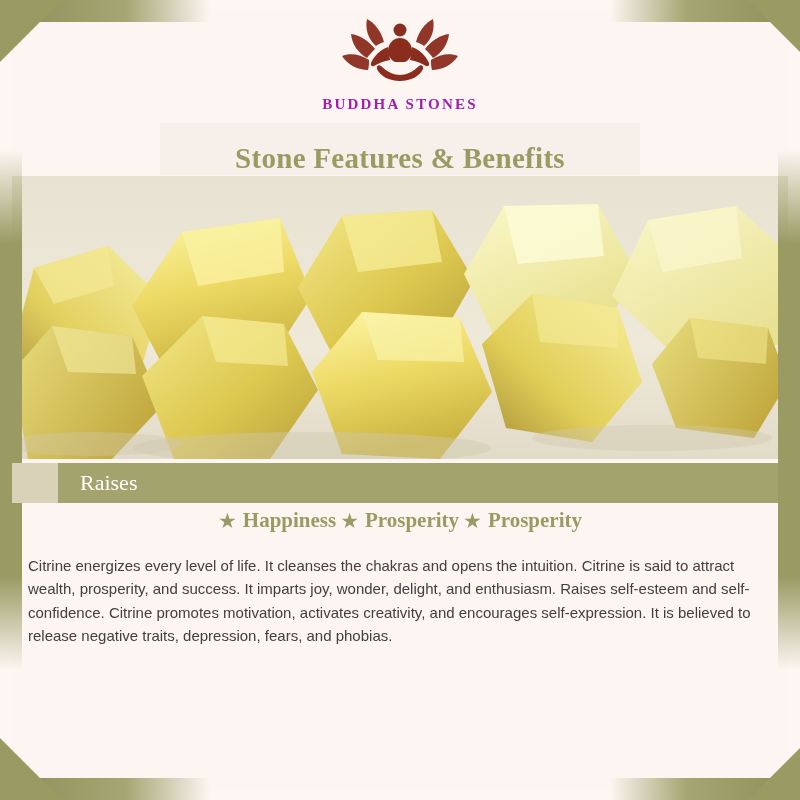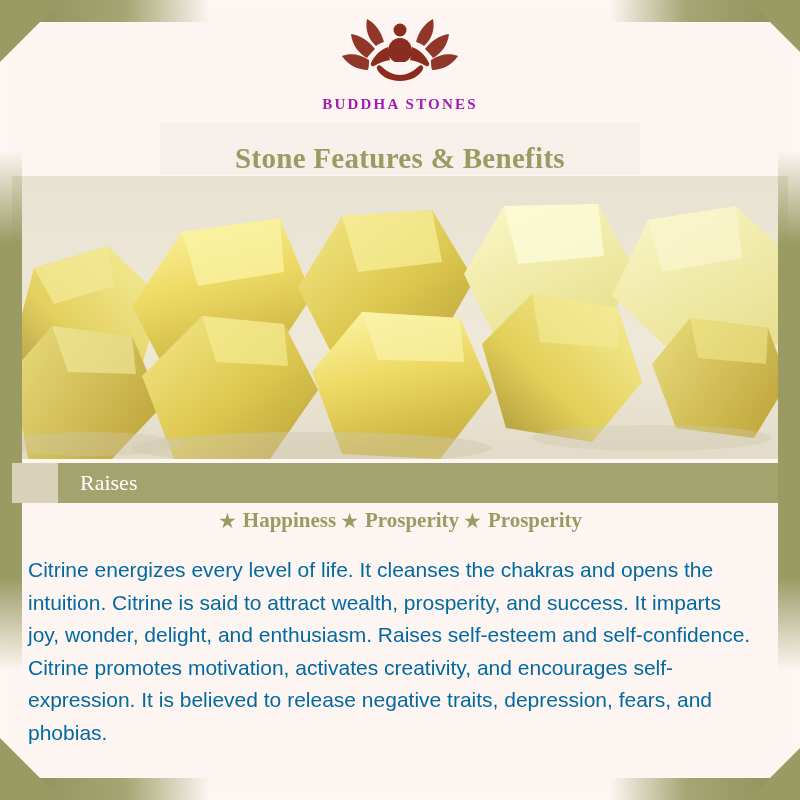--- a/index.html
+++ b/index.html
@@ -207,23 +207,23 @@
     font-weight: bold;
     font-family: "Liberation Serif", serif;
   }
 
   
   .body-text {
     position: absolute;
     top: 554px;
     left: 28px;
     width: 726px;
-    font-size: 21px;
+    font-size: 15px;
     line-height: 1.55;
-    color: #0369a1;
+    color: #404040;
     z-index: 7;
     font-family: "Liberation Sans", sans-serif;
   }
 </style>
 </head>
 <body>
 
 <div class="page">
 
   <div class="card"></div>

